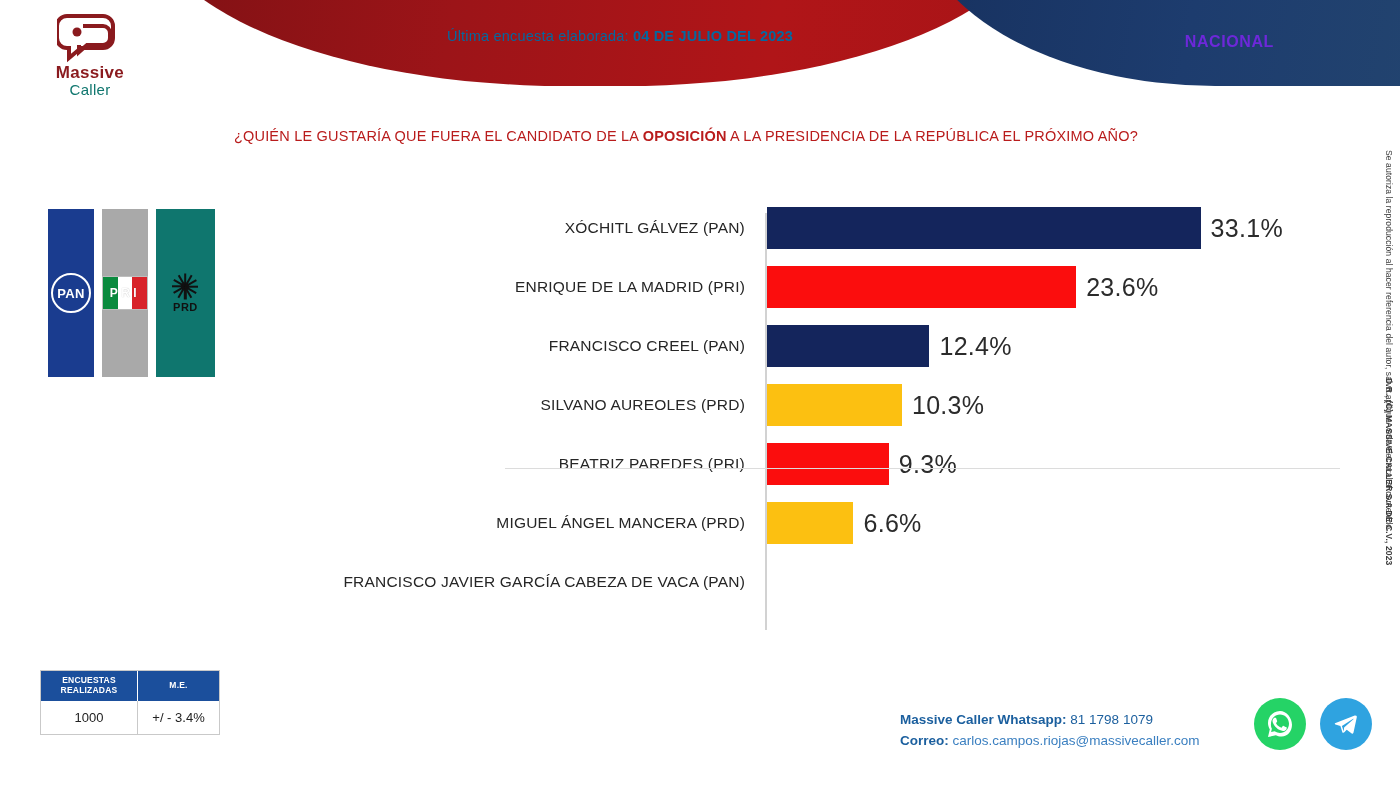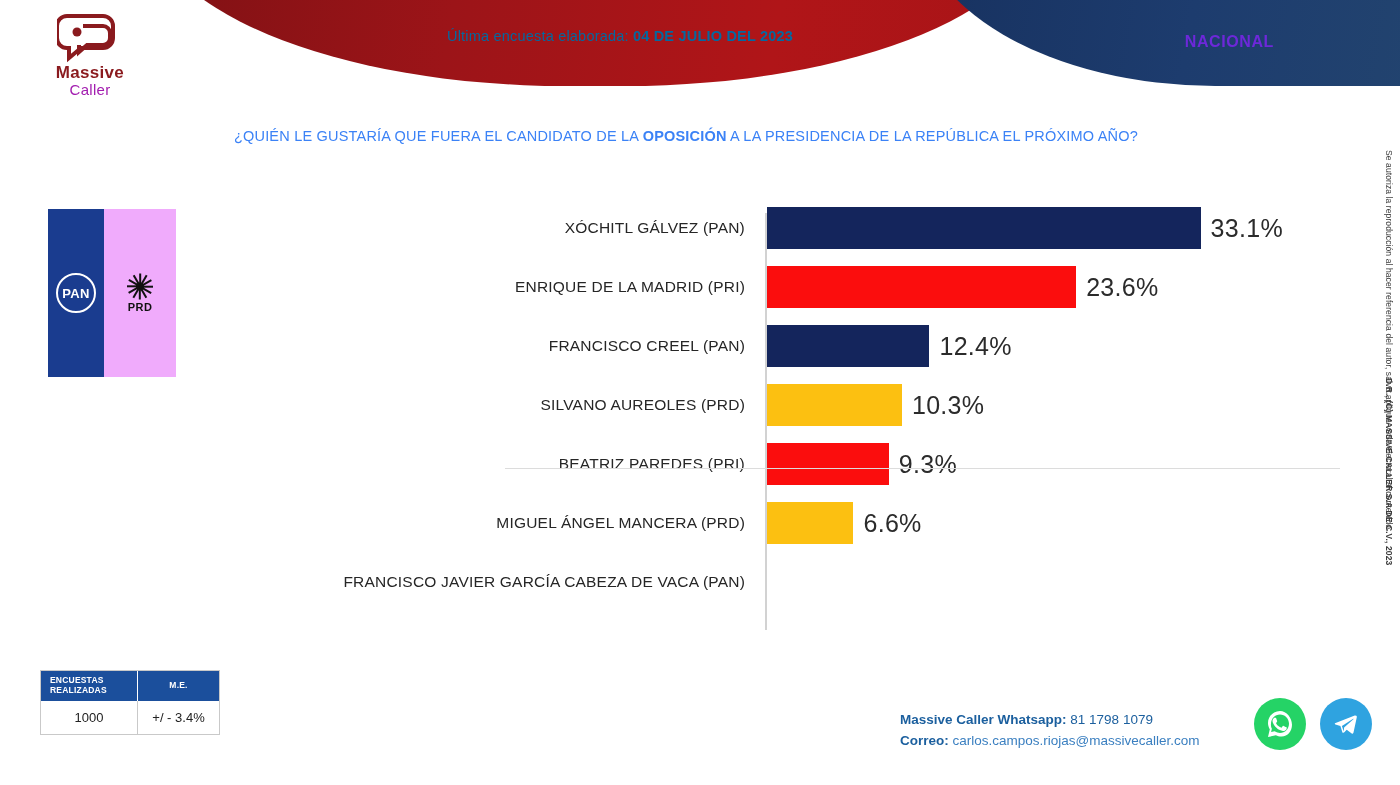--- a/index.html
+++ b/index.html
@@ -69,49 +69,50 @@
   .logo-mark { display:block; margin: 0 auto; }
   .logo-text-1 {
     font-size: 17px;
     color: #8a1a1e;
     font-weight: bold;
     line-height: 1.05;
     letter-spacing: .3px;
   }
   .logo-text-2 {
     font-size: 15px;
-    color: #a21caf;
+    color: #0f766e;
     line-height: 1.05;
     letter-spacing: .3px;
   }
 
   
   .question {
     position: absolute;
     top: 128px; left: 0;
     width: 1330px;
     text-align: center;
     font-size: 14.5px;
-    color: #3b82f6;
+    color: #b91c1c;
     letter-spacing: .2px;
     padding-left: 42px;
   }
   .question b { font-weight: bold; }
 
   
   .flag {
     position: absolute;
     top: 209px; left: 48px;
     width: 167px; height: 168px;
     display: flex;
+    gap: 8px;
   }
   .flag-col { height: 100%; position: relative; }
   .flag-pan  { width: 56px; background: #1a3c8f; }
   .flag-pri  { width: 56px; background: #a9a9a9; }
-  .flag-prd  { width: 72px; background: #f0abfc; }
+  .flag-prd  { width: 72px; background: #0f766e; }
 
   .emblem {
     position: absolute;
     top: 50%; left: 50%;
     transform: translate(-50%, -50%);
   }
   .pan-emblem {
     width: 40px; height: 40px; border-radius: 50%;
     background: #1a3c8f;
     border: 2.5px solid #ffffff;
@@ -221,21 +222,22 @@
     width: 180px;
     border: 1px solid #c9c9c9;
     background: #fff;
   }
   .sample-head { display: flex; }
   .sample-head div {
     background: #1b4f9c;
     color: #fff;
     font-size: 8.5px;
     font-weight: bold;
-    padding: 5px 9px;
+    text-align: center;
+    padding: 5px 15px;
     line-height: 1.15;
     letter-spacing: .2px;
   }
   .sh-1 { width: 97px; border-right: 1px solid #ffffff; }
   .sh-2 { width: 81px; display: flex; align-items: center; justify-content: center; }
   .sample-body { display: flex; }
   .sample-body div {
     font-size: 13px;
     color: #222;
     text-align: center;
@@ -313,20 +315,30 @@
   <div class="logo-text-2">Caller</div>
 </div>
 
 <div class="question">
   <span>¿QUIÉN LE GUSTARÍA QUE FUERA EL CANDIDATO DE LA </span><b>OPOSICIÓN</b><span> A LA PRESIDENCIA  DE LA REPÚBLICA EL PRÓXIMO AÑO?</span>
 </div>
 
 <div class="flag">
   <div class="flag-col flag-pan">
     <div class="emblem pan-emblem">PAN</div>
+  </div>
+  <div class="flag-col flag-pri">
+    <div class="emblem">
+      <div class="pri-emblem">
+        <div class="pri-g"></div>
+          <div class="pri-w"></div>
+          <div class="pri-r"></div>
+      </div>
+      <div class="pri-letters">PRI</div>
+    </div>
   </div>
   <div class="flag-col flag-prd">
     <div class="emblem prd-emblem">
       <div class="prd-sun" id="prd-sun">
         <div class="prd-core"></div>
       <span style="transform: translate(-50%, 0px) rotate(0deg);"></span>
           <span style="transform: translate(-50%, 0px) rotate(30deg);"></span>
           <span style="transform: translate(-50%, 0px) rotate(60deg);"></span>
           <span style="transform: translate(-50%, 0px) rotate(90deg);"></span>
           <span style="transform: translate(-50%, 0px) rotate(120deg);"></span>

